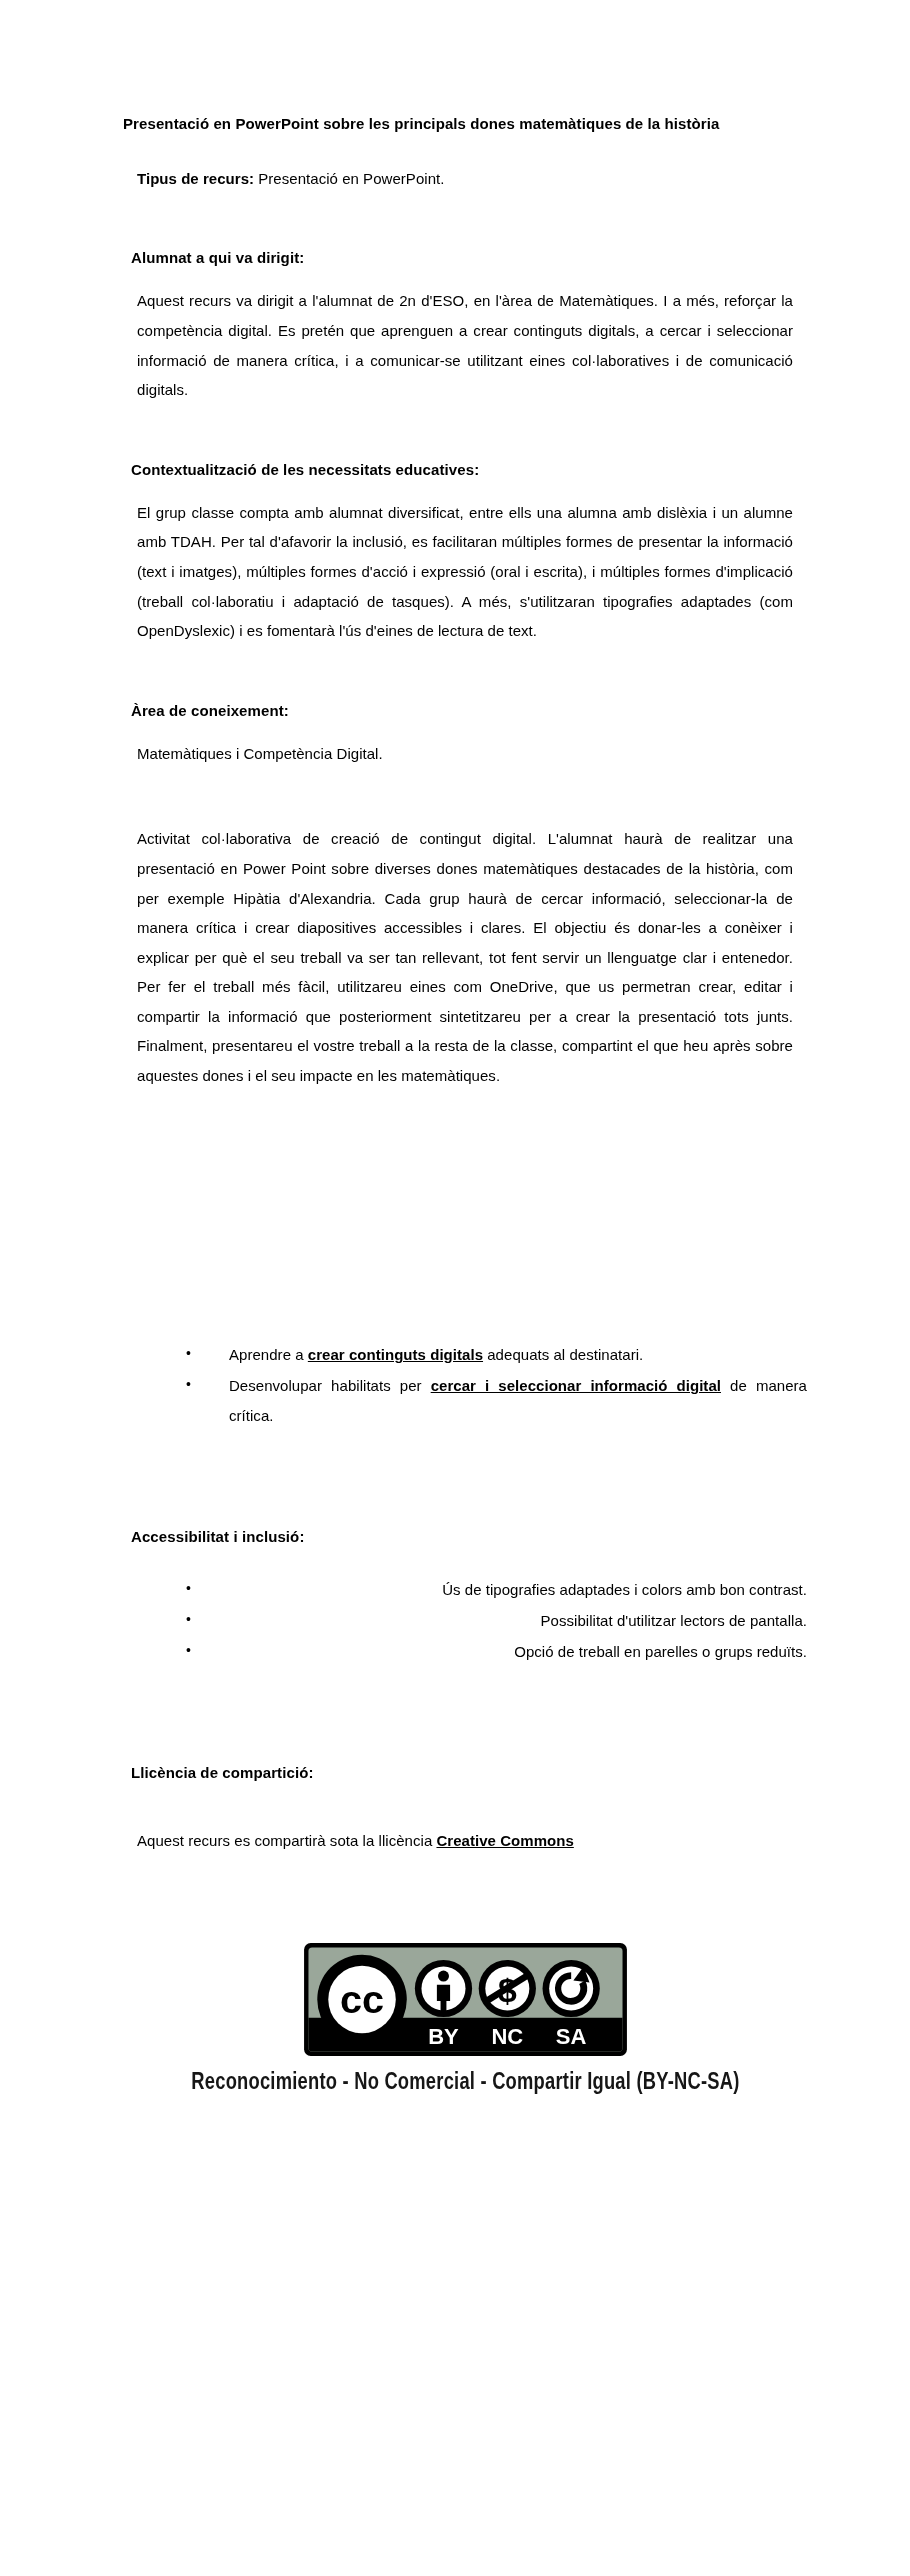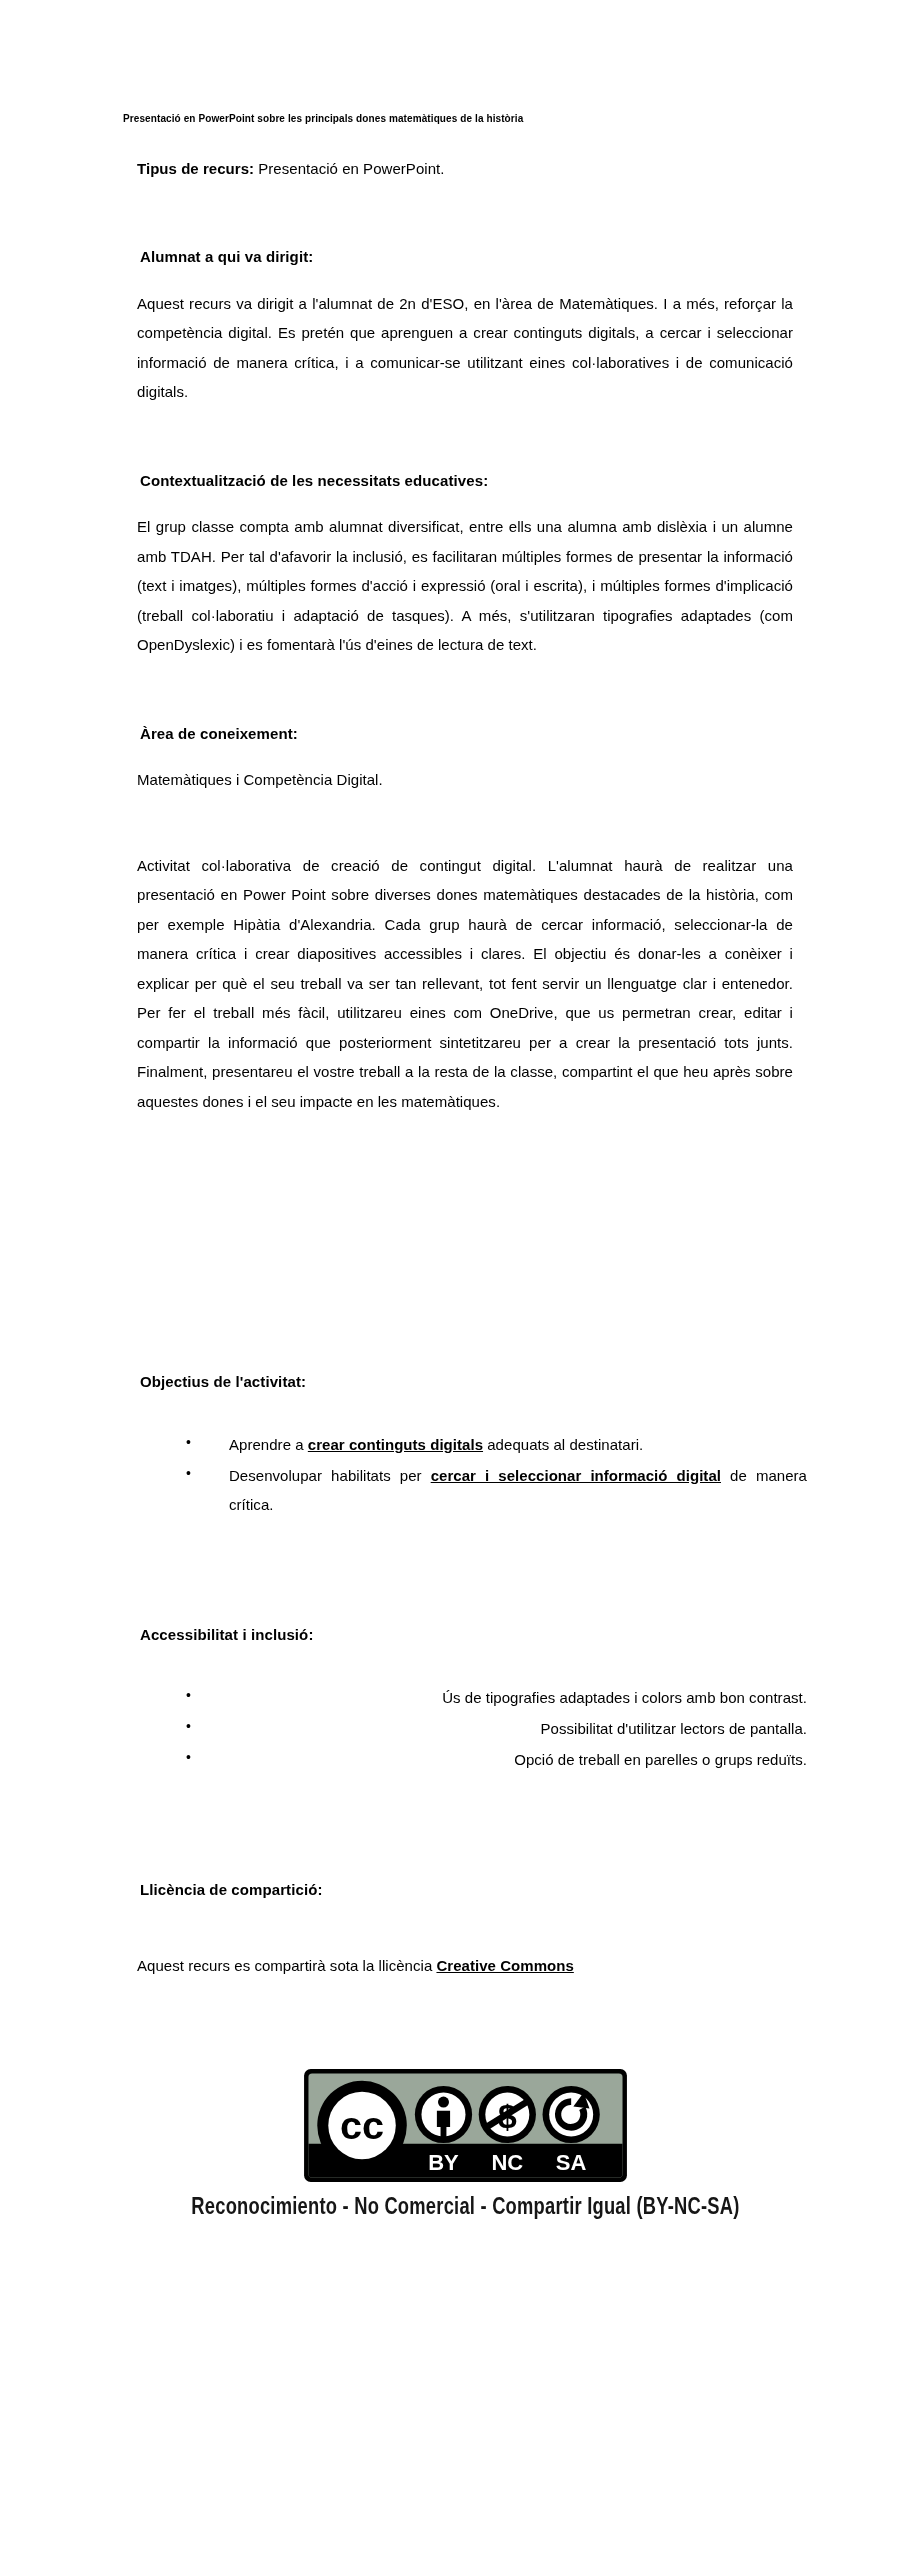--- a/index.html
+++ b/index.html
@@ -20,32 +20,32 @@
     box-sizing: border-box;
     padding: 109px 103px 29px 123px;
     background: #ffffff;
     position: relative;
   }
   .doc-body {
     width: 684px;
   }
 
   h1.doc-title {
-    font-size: 10px;
+    font-size: 15px;
     font-weight: bold;
     line-height: 1.98;
     margin: 0 0 25px 0;
     letter-spacing: 0.1px;
   }
 
   .section-heading {
     font-size: 15px;
     font-weight: bold;
     line-height: 1.95;
-    margin: 17px;
+    margin: 8px;
     letter-spacing: 0.1px;
   }
 
   p.para {
     font-size: 15px;
     line-height: 1.97;
     margin: 14px;
     text-align: justify;
     letter-spacing: 0.04px;
   }
@@ -138,21 +138,20 @@
 
     <div class="section-heading">Àrea de coneixement:</div>
     <p class="para noj">Matemàtiques i Competència Digital.</p>
 
     <div class="gap-m"></div>
 
     <p class="para">Activitat col·laborativa de creació de contingut digital. L'alumnat haurà de realitzar una presentació en Power Point sobre diverses dones matemàtiques destacades de la història, com per exemple Hipàtia d'Alexandria. Cada grup haurà de cercar informació, seleccionar-la de manera crítica i crear diapositives accessibles i clares. El objectiu és donar-les a conèixer i explicar per què el seu treball va ser tan rellevant, tot fent servir un llenguatge clar i entenedor. Per fer el treball més fàcil, utilitzareu eines com OneDrive, que us permetran crear, editar i compartir la informació que posteriorment sintetitzareu per a crear la presentació tots junts. Finalment, presentareu el vostre treball a la resta de la classe, compartint el que heu après sobre aquestes dones i el seu impacte en les matemàtiques.</p>
 
     <div class="gap-huge"></div>
 
-    <div class="section-heading">Objectius de l'activitat:</div>
     <div class="gap-s"></div>
     <ul class="bullets">
       <li><span>Aprendre a </span><span class="inline-strong">crear continguts digitals</span><span> adequats al destinatari.</span></li>
       <li><span>Desenvolupar habilitats per </span><span class="inline-strong">cercar i seleccionar informació digital</span><span> de manera crítica.</span></li>
     </ul>
 
     <div class="gap-xl"></div>
 
     <div class="section-heading">Accessibilitat i inclusió:</div>
     <div class="gap-s"></div>

